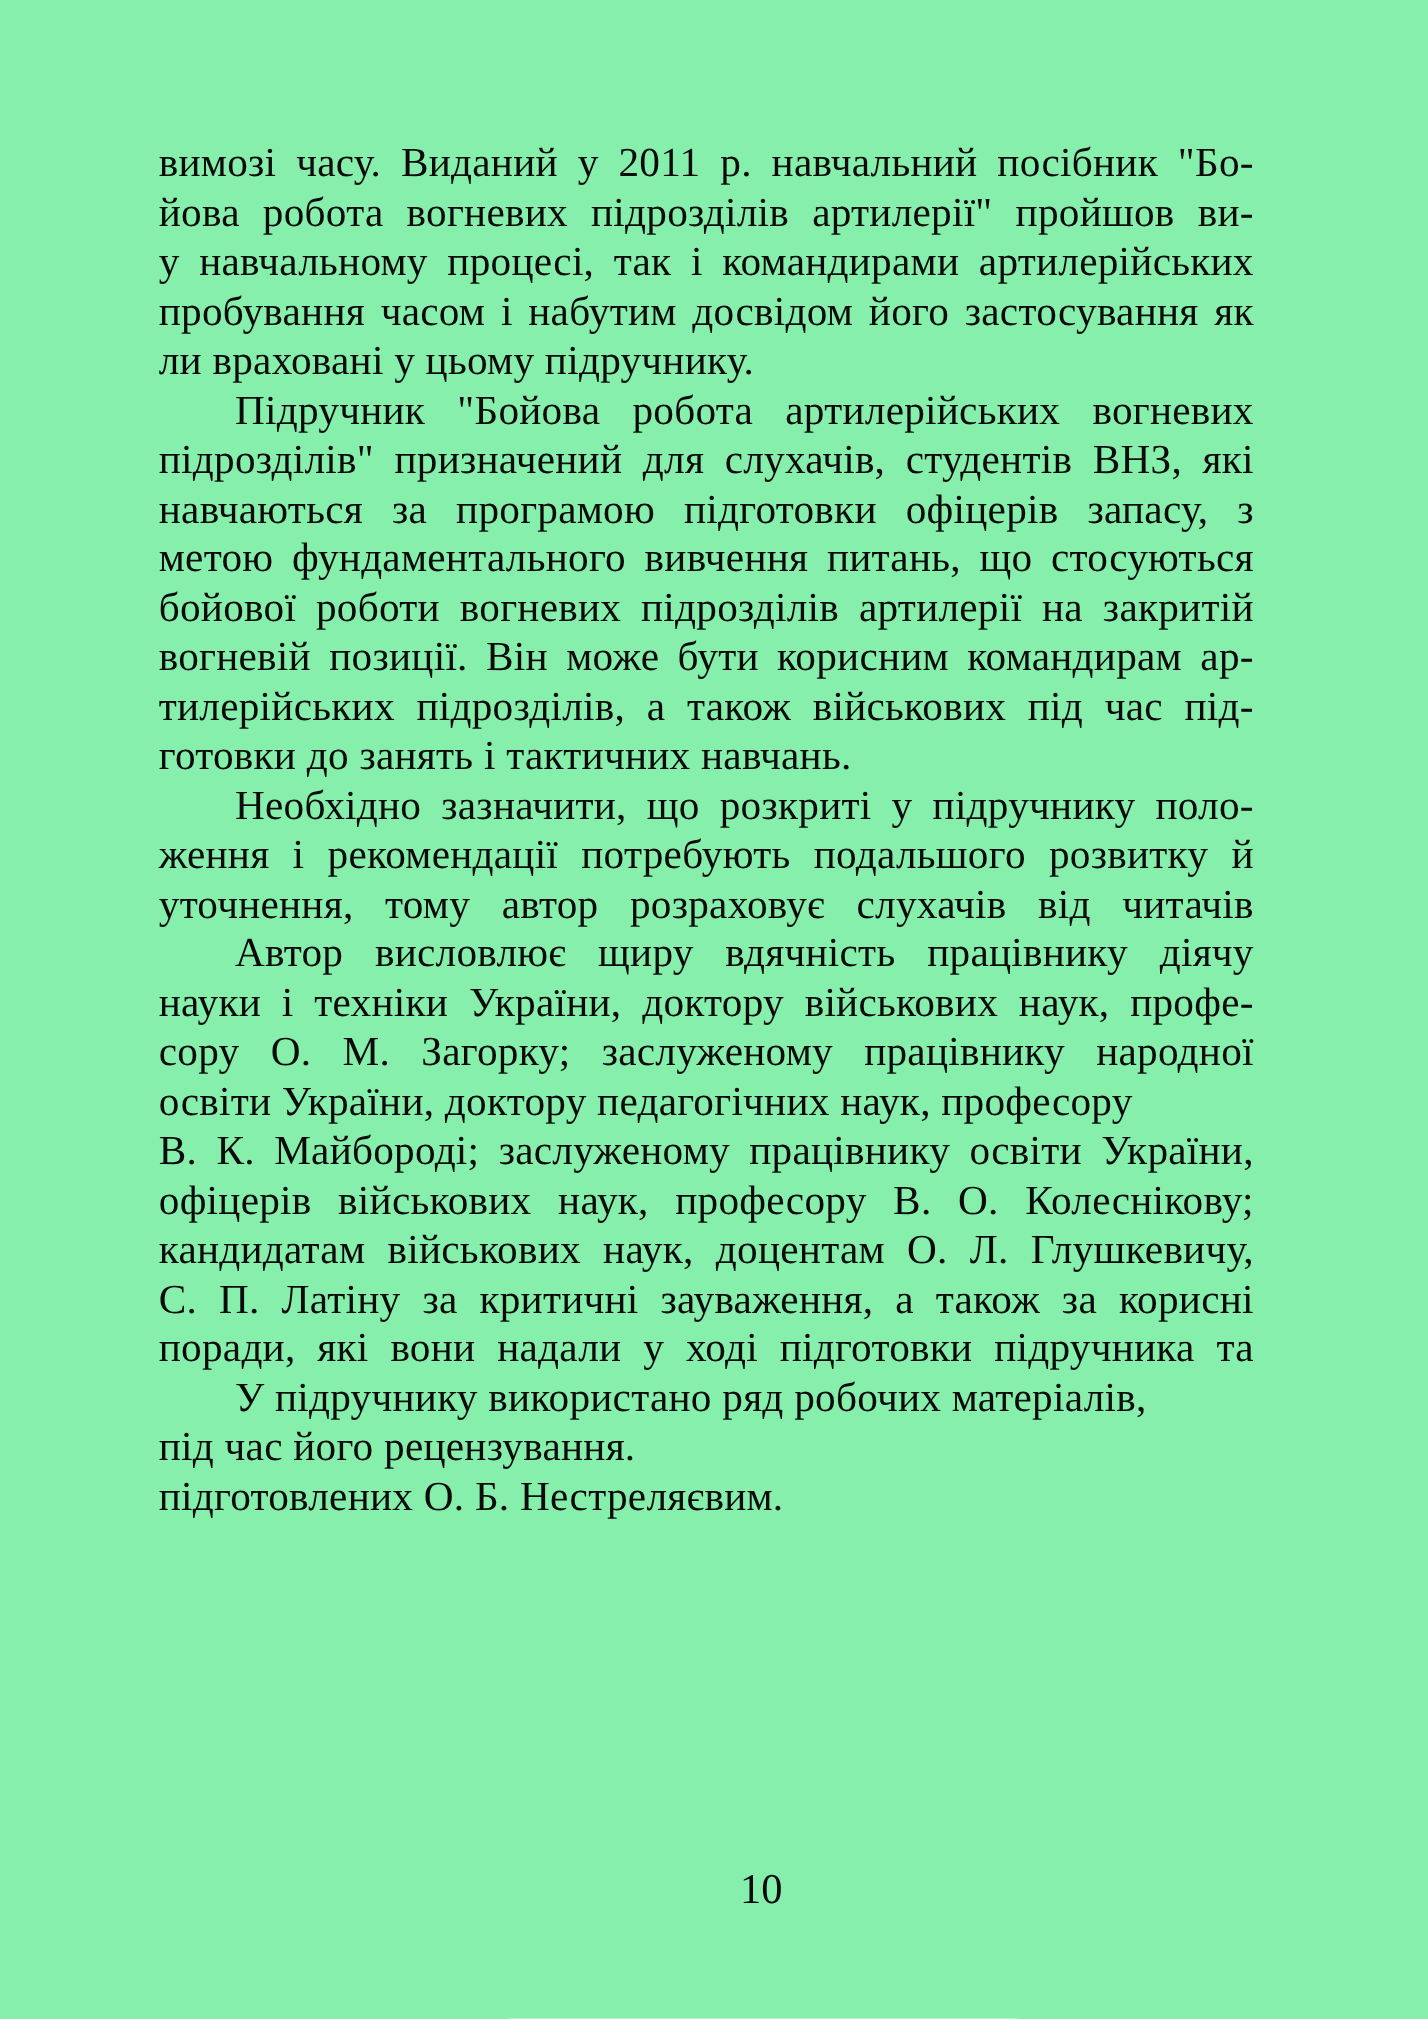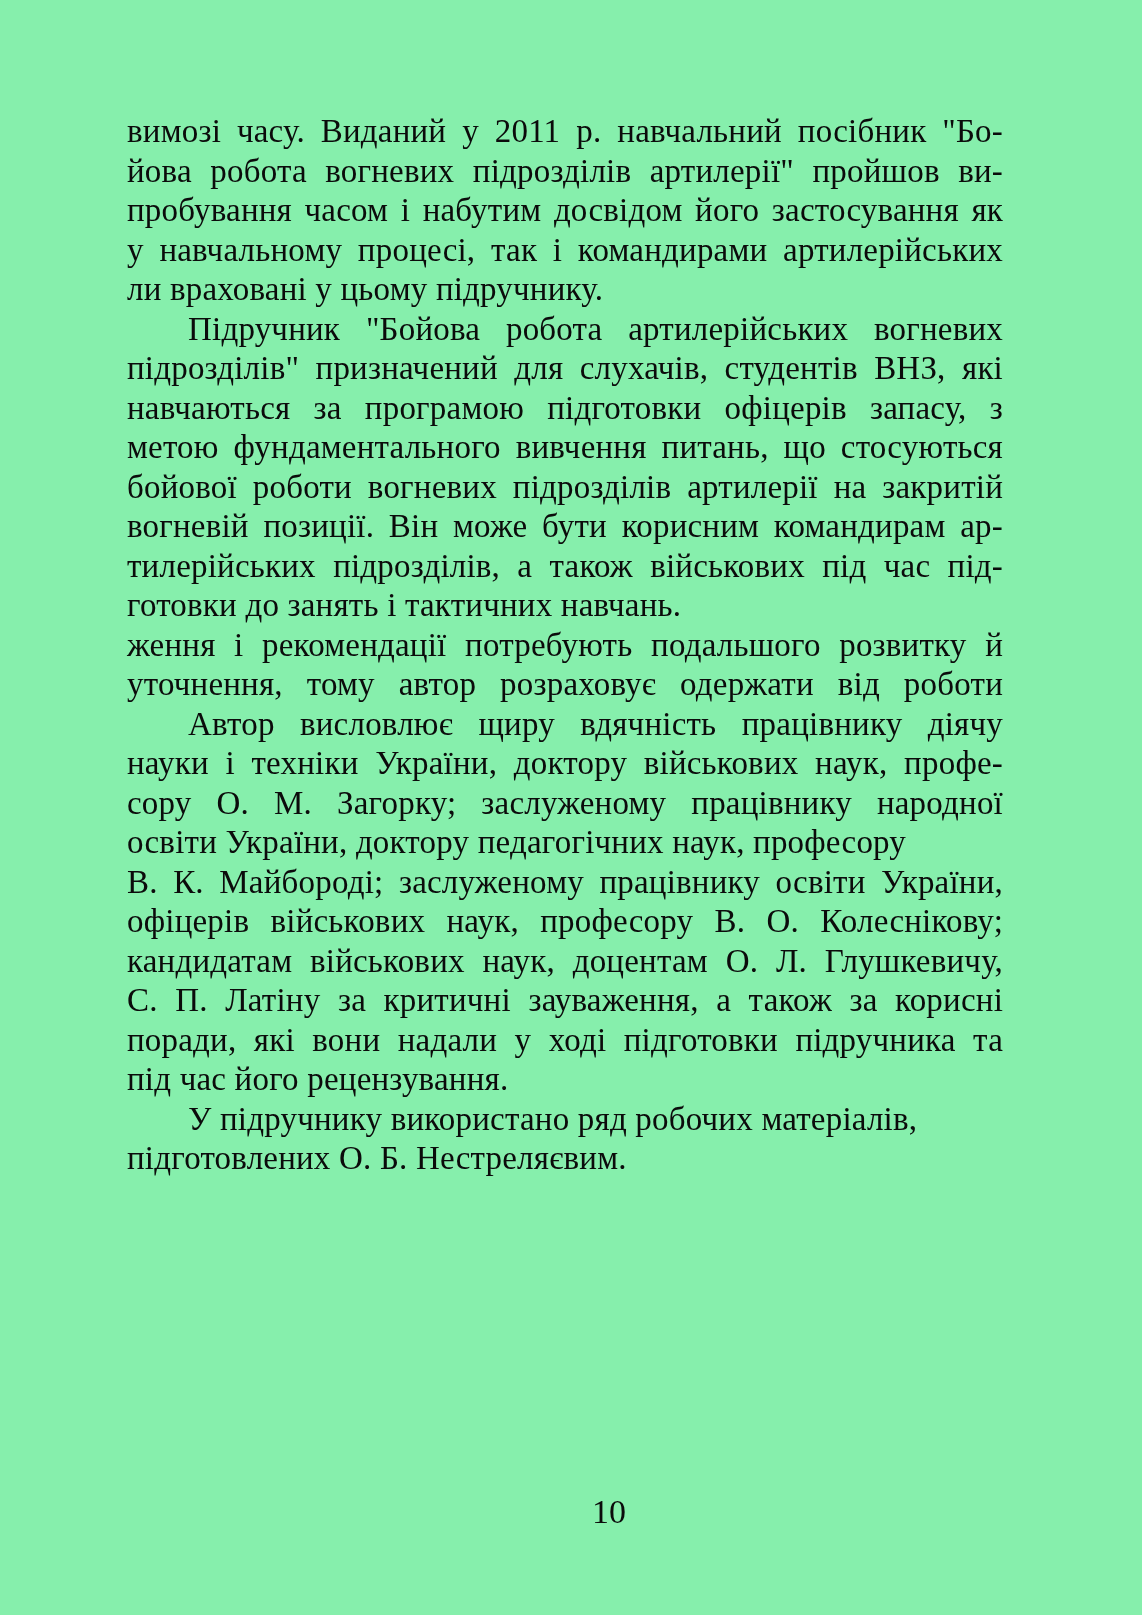--- a/index.html
+++ b/index.html
@@ -49,40 +49,41 @@
     transform: translateX(38px);
   }
 </style>
 </head>
 <body>
 
 <div class="page">
   <div class="text-block">
       <div class="line">вимозі часу. Виданий у 2011 р. навчальний посібник "Бо-</div>
       <div class="line">йова робота вогневих підрозділів артилерії" пройшов ви-</div>
+      <div class="line">у навчальному процесі, так і командирами артилерійських</div>
       <div class="line">пробування часом і набутим досвідом його застосування як</div>
-      <div class="line">у навчальному процесі, так і командирами артилерійських</div>
       <div class="line ragged">ли враховані у цьому підручнику.</div>
       <div class="line indent">Підручник "Бойова робота артилерійських вогневих</div>
       <div class="line">підрозділів" призначений для слухачів, студентів ВНЗ, які</div>
       <div class="line">навчаються за програмою підготовки офіцерів запасу, з</div>
       <div class="line">метою фундаментального вивчення питань, що стосуються</div>
       <div class="line">бойової роботи вогневих підрозділів артилерії на закритій</div>
       <div class="line">вогневій позиції. Він може бути корисним командирам ар-</div>
       <div class="line">тилерійських підрозділів, а також військових під час під-</div>
       <div class="line ragged">готовки до занять і тактичних навчань.</div>
+      <div class="line indent">Необхідно зазначити, що розкриті у підручнику поло-</div>
       <div class="line">ження і рекомендації потребують подальшого розвитку й</div>
-      <div class="line">уточнення, тому автор розраховує одержати від роботи</div>
+      <div class="line">уточнення, тому автор розраховує слухачів від читачів</div>
       <div class="line indent">Автор висловлює щиру вдячність працівнику діячу</div>
       <div class="line">науки і техніки України, доктору військових наук, профе-</div>
       <div class="line">сору О. М. Загорку; заслуженому працівнику народної</div>
       <div class="line ragged">освіти України, доктору педагогічних наук, професору</div>
       <div class="line">В. К. Майбороді; заслуженому працівнику освіти України,</div>
       <div class="line">офіцерів військових наук, професору В. О. Колеснікову;</div>
       <div class="line">кандидатам військових наук, доцентам О. Л. Глушкевичу,</div>
       <div class="line">С. П. Латіну за критичні зауваження, а також за корисні</div>
       <div class="line">поради, які вони надали у ході підготовки підручника та</div>
+      <div class="line indent ragged">У підручнику використано ряд робочих матеріалів,</div>
       <div class="line ragged">під час його рецензування.</div>
-      <div class="line indent ragged">У підручнику використано ряд робочих матеріалів,</div>
       <div class="line ragged">підготовлених О. Б. Нестреляєвим.</div>
     </div>
   <div class="folio">10</div>
 </div>
 
 </body></html>

